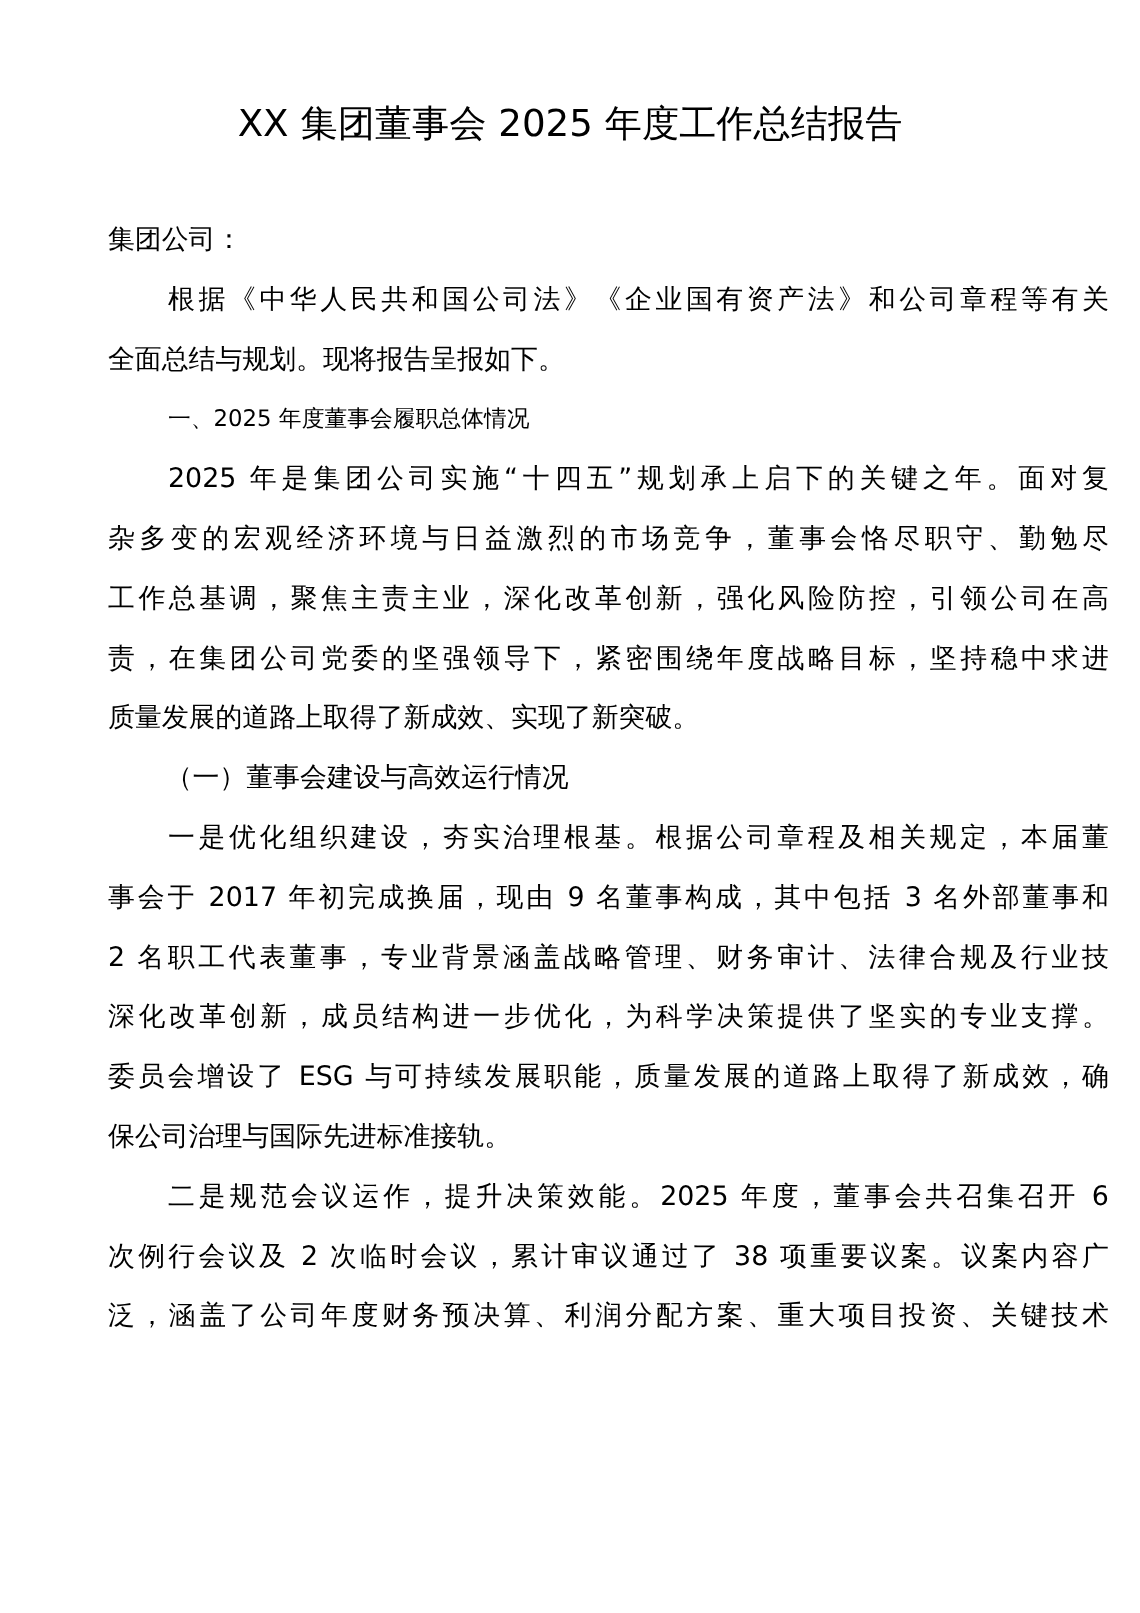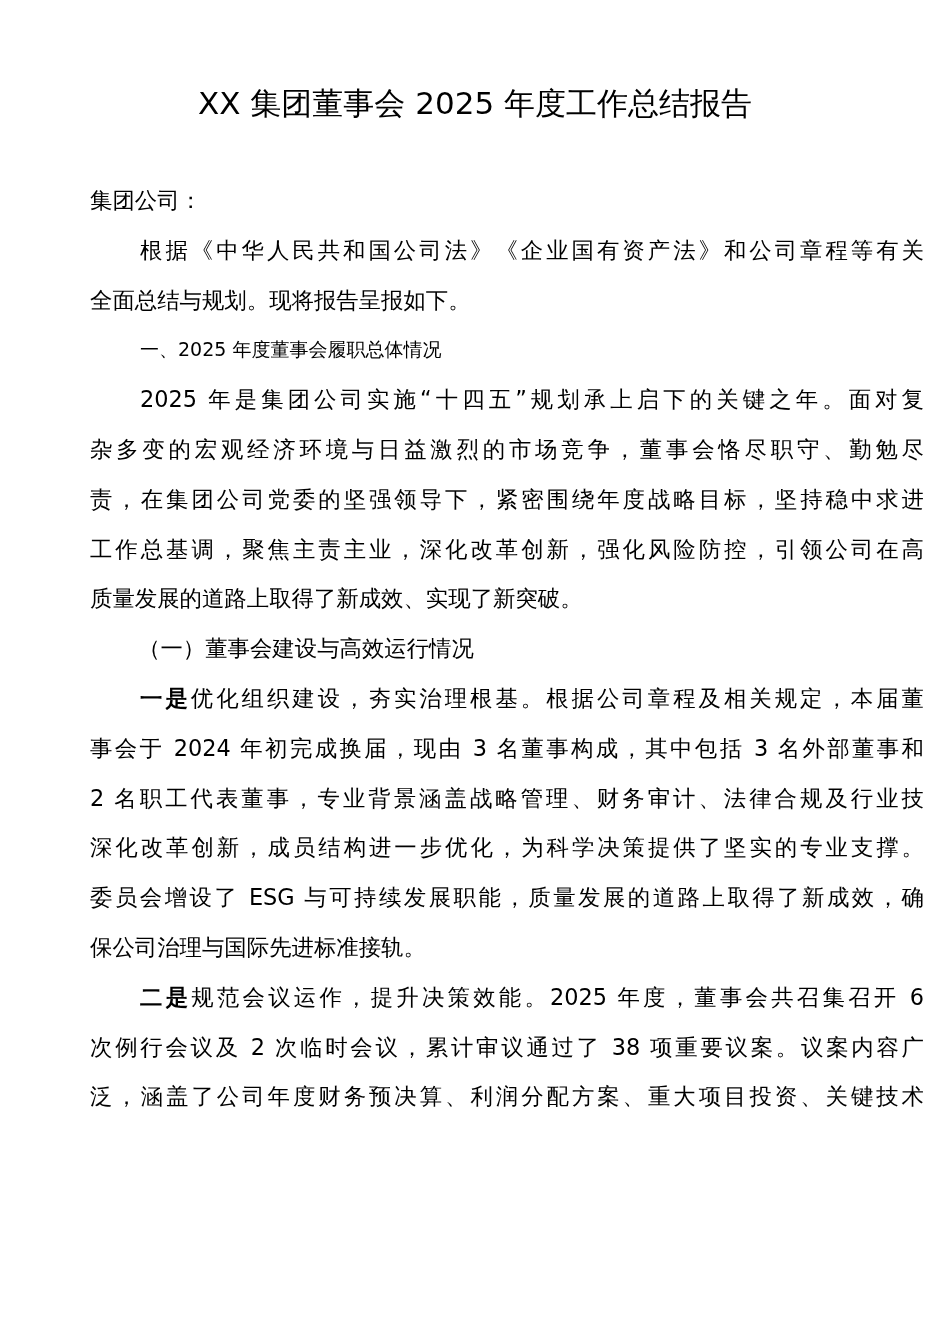--- a/index.html
+++ b/index.html
@@ -53,21 +53,21 @@
     .line.last {
       text-align-last: left;
     }
     .indent {
       padding-left: 50px;
     }
     .indent-sub {
       padding-left: 48px;
     }
     .bold {
-      font-weight: bold;
+      font-weight: normal;
     }
     .heading-1 {
       font-size: 19px;
     }
   </style>
 </head>
 <body>
 
 <div class="page">
 
@@ -80,30 +80,30 @@
     <div>
       <span class="line indent">根据《中华人民共和国公司法》《企业国有资产法》和公司章程等有关</span>
       <span class="line last">全面总结与规划。现将报告呈报如下。</span>
     </div>
 
     <span class="line last indent heading-1">一、2025 年度董事会履职总体情况</span>
 
     <div>
       <span class="line indent">2025 年是集团公司实施“十四五”规划承上启下的关键之年。面对复</span>
       <span class="line">杂多变的宏观经济环境与日益激烈的市场竞争，董事会恪尽职守、勤勉尽</span>
+      <span class="line">工作总基调，聚焦主责主业，深化改革创新，强化风险防控，引领公司在高</span>
       <span class="line">责，在集团公司党委的坚强领导下，紧密围绕年度战略目标，坚持稳中求进</span>
-      <span class="line">工作总基调，聚焦主责主业，深化改革创新，强化风险防控，引领公司在高</span>
       <span class="line last">质量发展的道路上取得了新成效、实现了新突破。</span>
     </div>
 
     <span class="line last indent-sub">（一）董事会建设与高效运行情况</span>
 
     <div>
       <span class="line indent"><span class="bold">一是</span><span>优化组织建设，夯实治理根基。根据公司章程及相关规定，本届董</span></span>
-      <span class="line">事会于 2024 年初完成换届，现由 3 名董事构成，其中包括 3 名外部董事和</span>
+      <span class="line">事会于 2017 年初完成换届，现由 9 名董事构成，其中包括 3 名外部董事和</span>
       <span class="line">2 名职工代表董事，专业背景涵盖战略管理、财务审计、法律合规及行业技</span>
       <span class="line">深化改革创新，成员结构进一步优化，为科学决策提供了坚实的专业支撑。</span>
       <span class="line">委员会增设了 ESG 与可持续发展职能，质量发展的道路上取得了新成效，确</span>
       <span class="line last">保公司治理与国际先进标准接轨。</span>
     </div>
 
     <div>
       <span class="line indent"><span class="bold">二是</span><span>规范会议运作，提升决策效能。2025 年度，董事会共召集召开 6</span></span>
       <span class="line">次例行会议及 2 次临时会议，累计审议通过了 38 项重要议案。议案内容广</span>
       <span class="line">泛，涵盖了公司年度财务预决算、利润分配方案、重大项目投资、关键技术</span>

